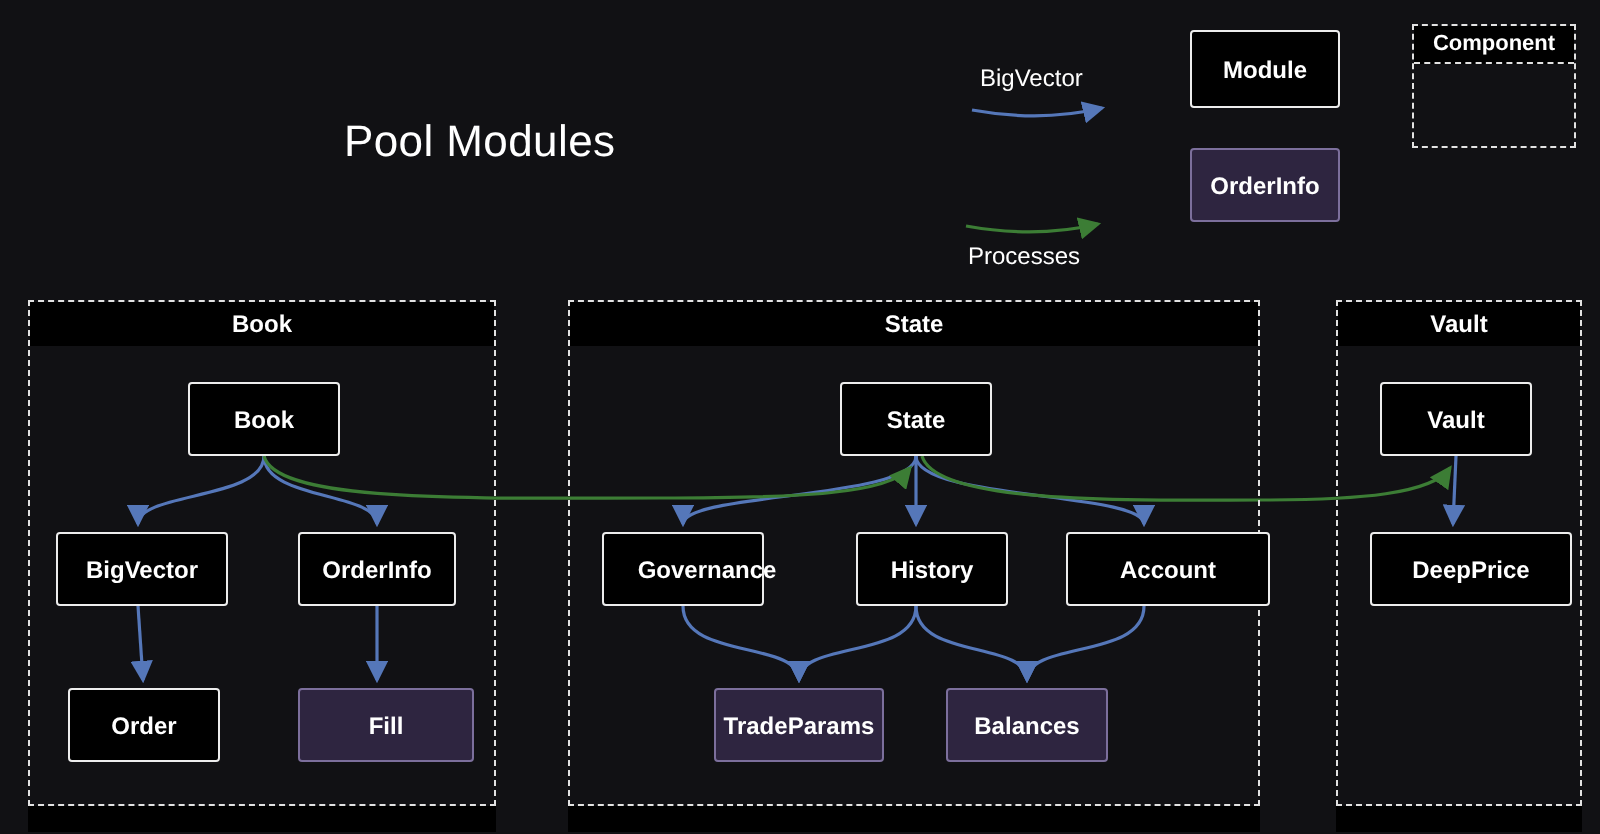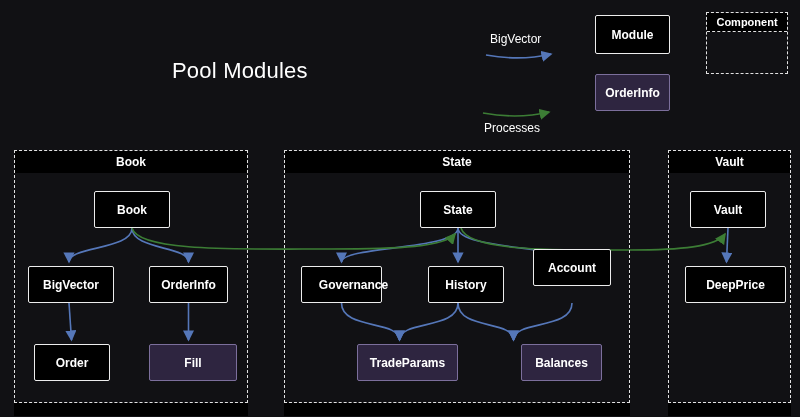--- a/index.html
+++ b/index.html
@@ -102,20 +102,20 @@
 
   <div class="node" style="left:94px;  top:191px; width:76px; height:37px;">Book</div>
   <div class="node" style="left:28px;  top:266px; width:86px; height:37px;">BigVector</div>
   <div class="node" style="left:34px;  top:344px; width:76px; height:37px;">Order</div>
   <div class="node" style="left:149px; top:266px; width:79px; height:37px;">OrderInfo</div>
   <div class="node primitive" style="left:149px; top:344px; width:88px; height:37px;">Fill</div>
 
   <div class="node" style="left:420px; top:191px; width:76px; height:37px;">State</div>
   <div class="node" style="left:301px; top:266px; width:81px; height:37px;padding-left:24px;">Governance</div>
   <div class="node" style="left:428px; top:266px; width:76px; height:37px;">History</div>
-  <div class="node" style="left:533px; top:249px; width:78px; height:37px;text-align:right;">Account</div>
-  <div class="node primitive" style="left:357px; top:344px; width:101px; height:37px;">TradeParams</div>
-  <div class="node primitive" style="left:473px; top:344px; width:81px; height:37px;margin-left:48px;">Balances</div>
+  <div class="node" style="left:533px; top:266px; width:102px; height:37px;text-align:right;">Account</div>
+  <div class="node primitive" style="left:357px; top:344px; width:85px; height:37px;">TradeParams</div>
+  <div class="node primitive" style="left:473px; top:344px; width:81px; height:37px;">Balances</div>
 
   <div class="node" style="left:690px; top:191px; width:76px; height:37px;">Vault</div>
   <div class="node" style="left:685px; top:266px; width:101px; height:37px;">DeepPrice</div>
 
 </div>
 
 </body></html>

